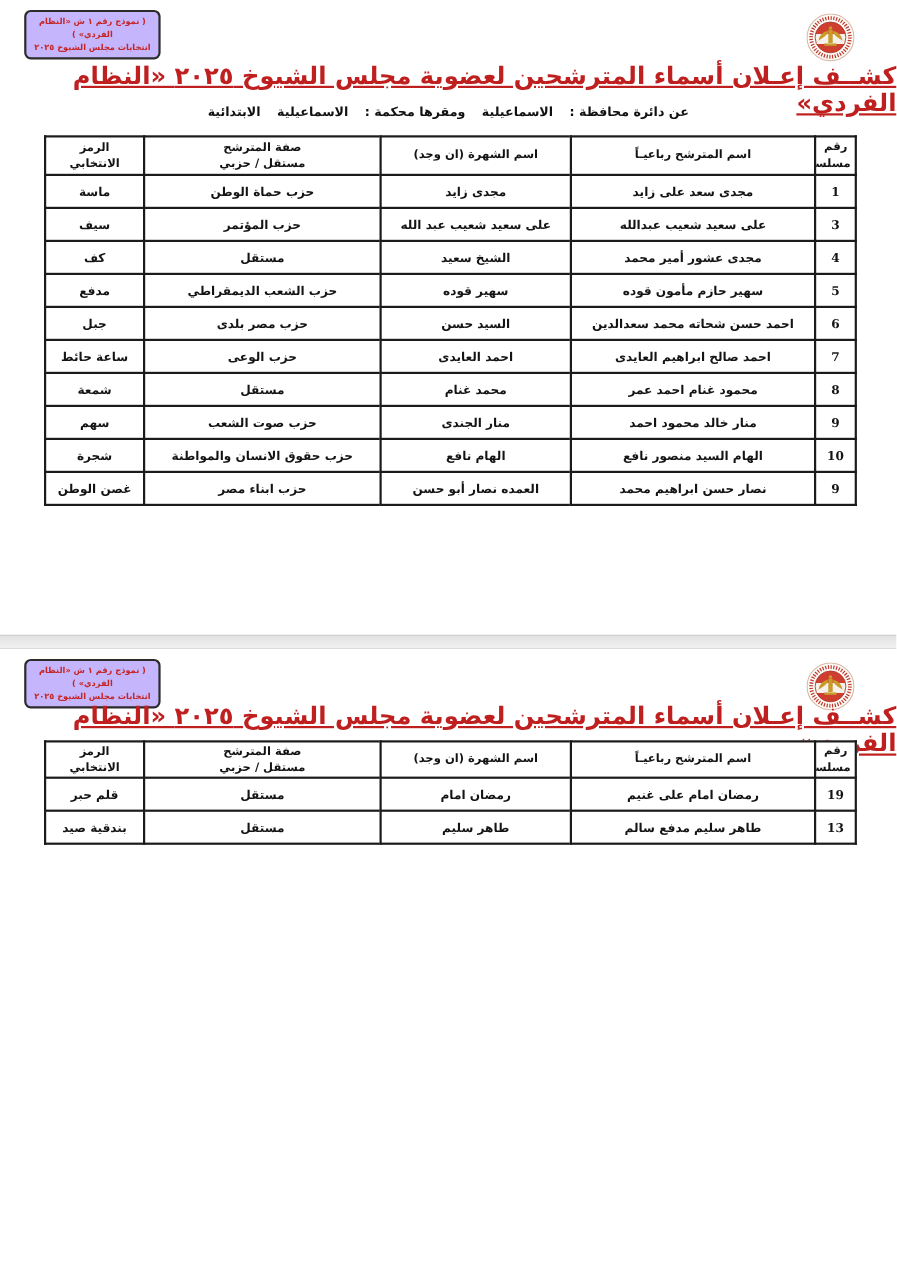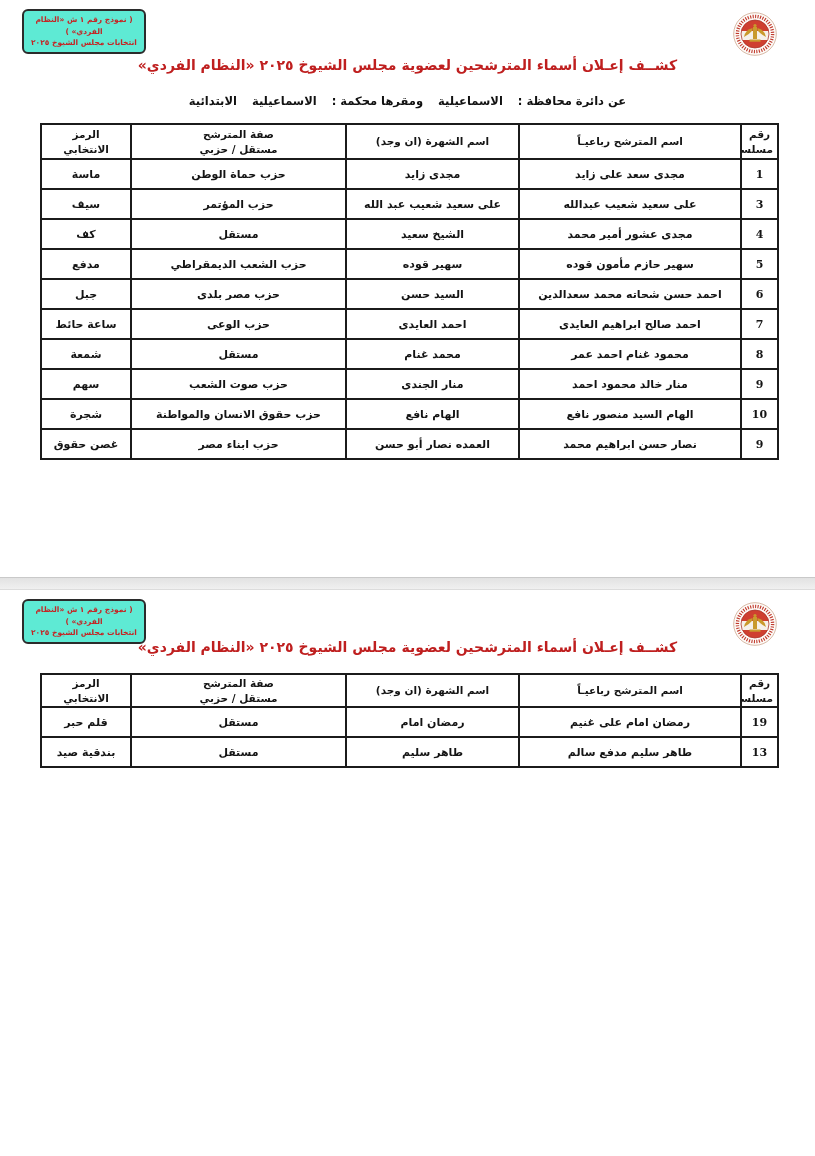--- a/index.html
+++ b/index.html
@@ -12,27 +12,27 @@
   #page-2{top:590px;height:566px;}
   .page-separator{
     position:absolute;left:0;top:577px;width:815px;height:13px;
     background:linear-gradient(#e2e2e2,#f0f0f0);
     border-top:1px solid #c9c9c9;border-bottom:1px solid #dcdcdc;box-sizing:border-box;
   }
   .stamp{
     position:absolute;left:22px;top:9px;width:124px;
     border:2px solid #2b2b2b;border-radius:6px;padding:3px 4px;
     text-align:center;direction:rtl;color:#c42525;font-weight:bold;
-    font-size:7.5px;line-height:1.55;box-sizing:border-box;background:#5eead4;
+    font-size:7.5px;line-height:1.55;box-sizing:border-box;background:#c4b5fd;
   }
   .logo{position:absolute;left:733px;top:12px;width:44px;height:44px;}
   .doc-title{
     position:absolute;top:57px;left:0;width:100%;margin:0;
-    text-align:center;direction:rtl;color:#bf1f1f;
-    font-size:14px;font-weight:bold;letter-spacing:0;
+    text-align:right;direction:rtl;color:#bf1f1f;
+    font-size:22px;font-weight:bold;letter-spacing:0;text-decoration:underline;
   }
   #page-2 .doc-title{top:49px;}
   .subtitle{
     position:absolute;top:94px;left:0;width:100%;
     display:flex;justify-content:center;gap:15px;direction:rtl;
     font-size:11.5px;font-weight:bold;color:#111;
   }
   table.roster{
     position:absolute;left:40px;width:737px;
     border-collapse:collapse;table-layout:fixed;direction:rtl;
@@ -175,21 +175,21 @@
     <td class="c-name">الهام السيد منصور نافع</td>
     <td class="c-fame">الهام نافع</td>
     <td class="c-capacity">حزب حقوق الانسان والمواطنة</td>
     <td class="c-symbol">شجرة</td>
   </tr>
         <tr>
     <td class="c-serial">9</td>
     <td class="c-name">نصار حسن ابراهيم محمد</td>
     <td class="c-fame">العمده نصار أبو حسن</td>
     <td class="c-capacity">حزب ابناء مصر</td>
-    <td class="c-symbol">غصن حقوق</td>
+    <td class="c-symbol">غصن الوطن</td>
   </tr>
       </tbody>
   </table>
 </section>
 
 <div class="page-separator"></div>
 
 <section class="page" id="page-2">
   <div class="stamp">
     <div>( نموذج رقم ١ ش «النظام الفردي» )</div>

